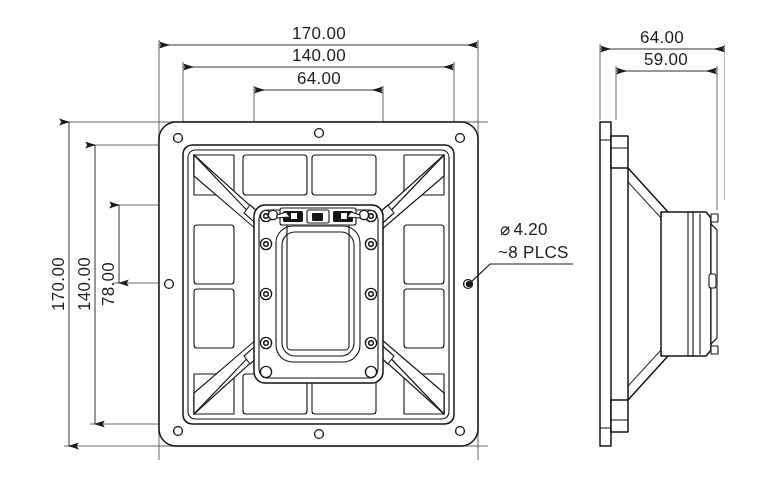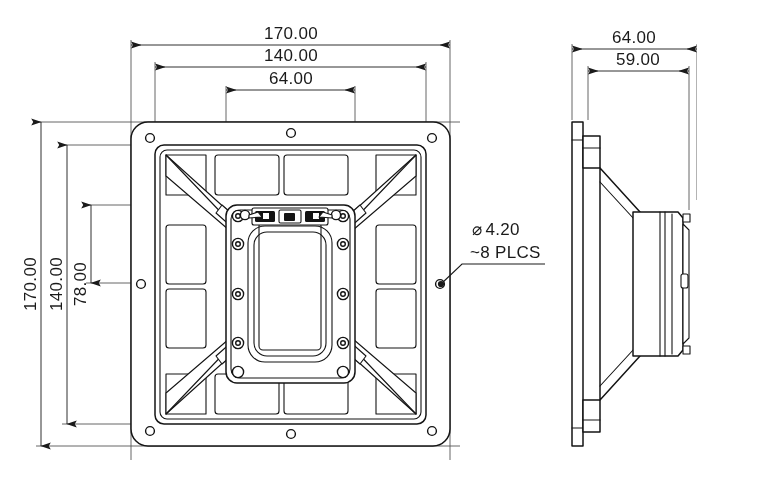--- a/index.html
+++ b/index.html
@@ -7,20 +7,21 @@
     padding: 0;
     background: #ffffff;
   }
   #drawing-sheet {
     position: relative;
     width: 697px;
     height: 494px;
     background: #ffffff;
     overflow: hidden;
     font-family: "Liberation Sans", sans-serif;
+    margin-left: 28px;
   }
   #drawing-sheet svg {
     display: block;
     position: absolute;
     top: 0;
     left: 0;
   }
   text {
     font-family: "Liberation Sans", sans-serif;
     fill: #1a1a1a;

